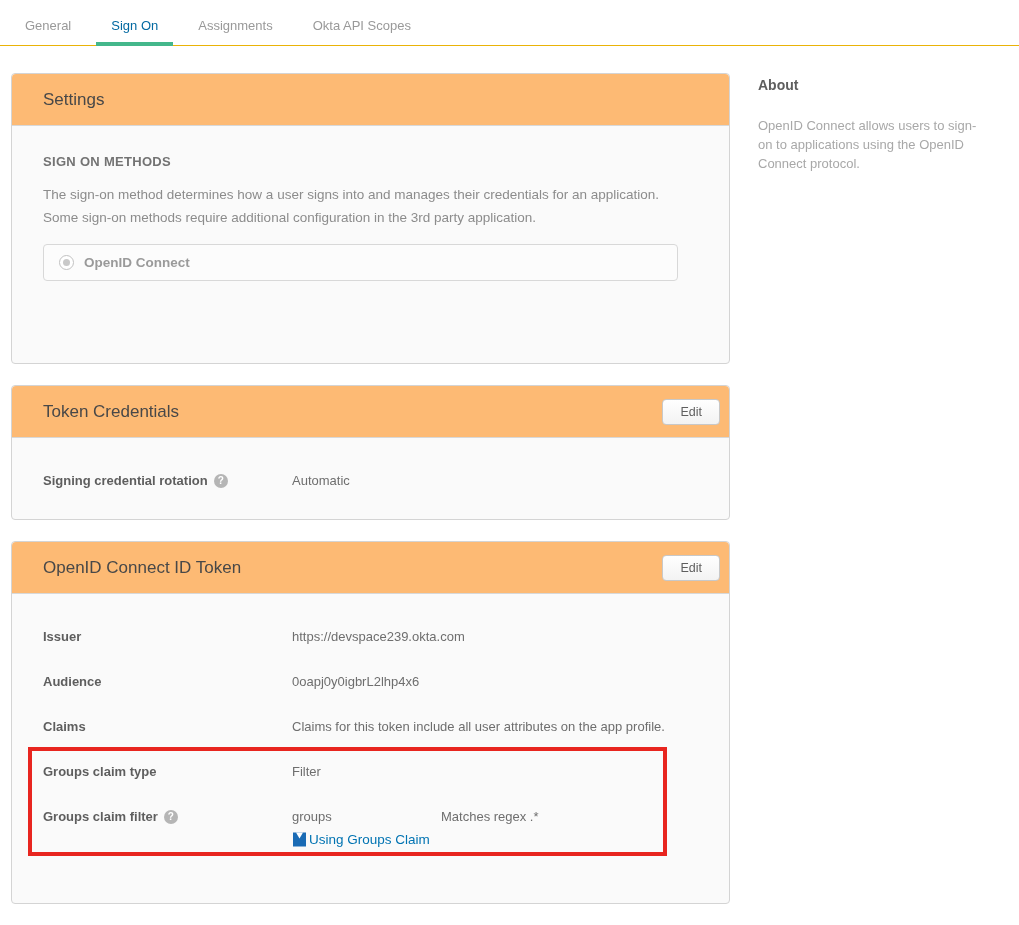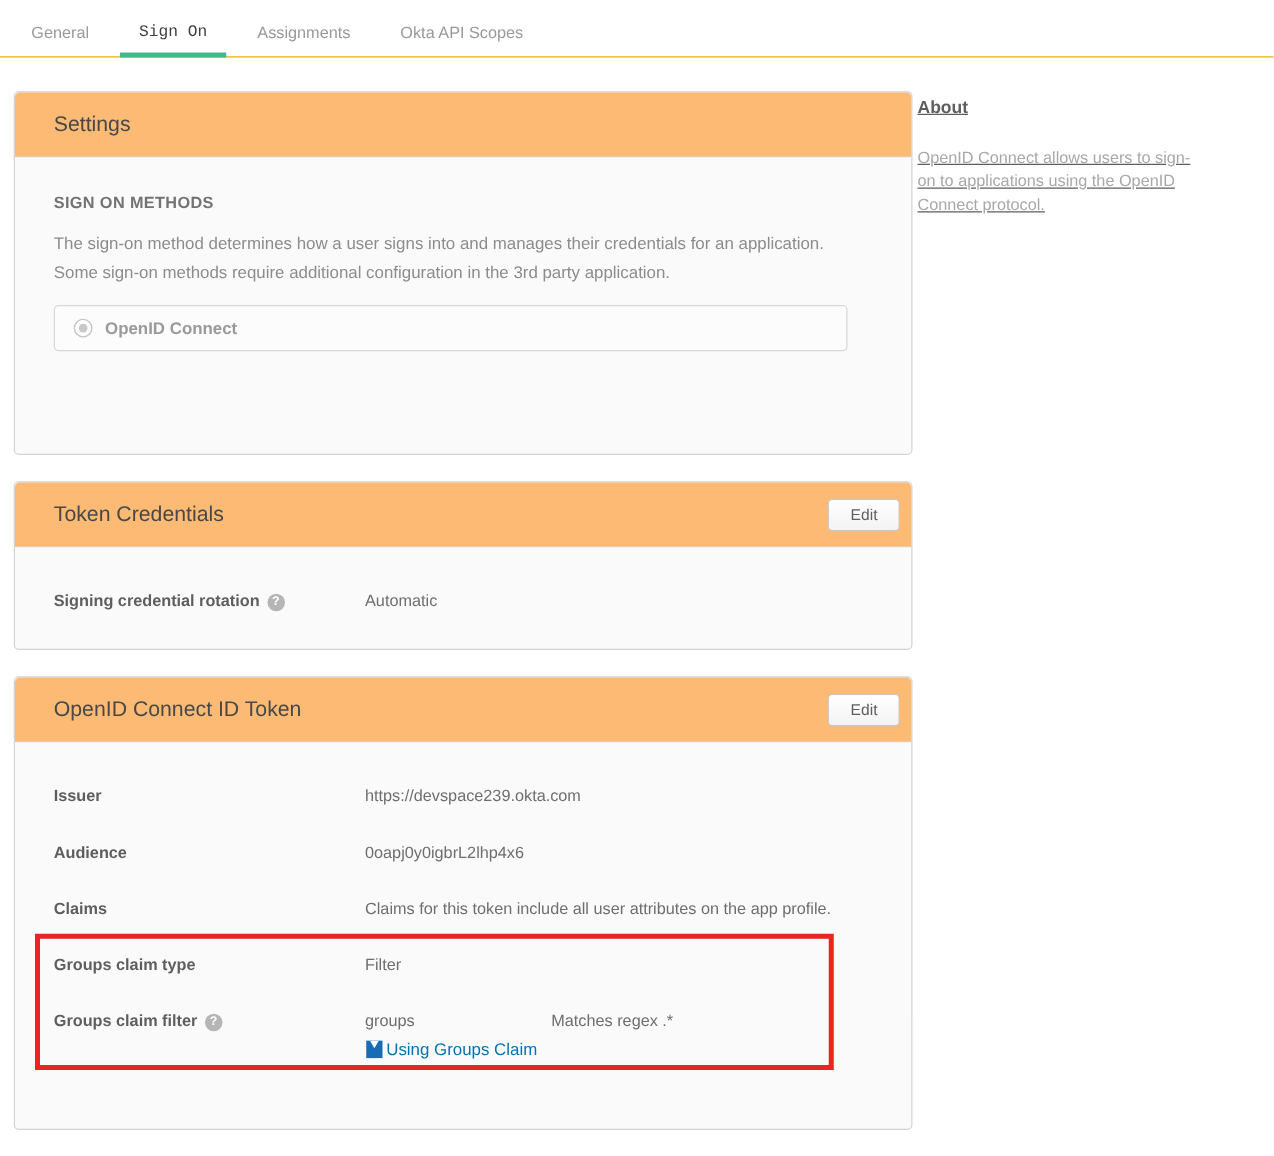--- a/index.html
+++ b/index.html
@@ -21,24 +21,23 @@
     display:flex; align-items:stretch;
   }
   .tab {
     font-size:13px; color:#999;
     padding:18px 15px 13px;
     margin-right:10px;
     cursor:pointer;
     white-space:nowrap;
   }
   .tab.active {
-    color:#404040;
+    color:#0369a1;
     border-bottom:4px solid #44b78b;
     margin-bottom:-1px;
-    font-family:Liberation Mono, monospace;
   }
 
   
   .card {
     position:absolute; left:11px; width:719px;
     background:#fafafa;
     border:1px solid #d4d4d4;
     border-radius:4px;
   }
   .card-header {
@@ -116,21 +115,21 @@
   
   #card-idtoken { top:541px; height:363px; }
   .claim-link-row {
     display:flex; margin-top:-20px; margin-left:249px;
     align-items:center;
   }
   .claim-link { font-size:13.5px; color:#0073b2; text-decoration:none; display:inline-flex; align-items:center; }
   .book-icon { width:15px; height:15px; margin-right:2px; display:inline-block; }
 
   
-  .about { position:absolute; left:734px; top:77px; width:232px;text-decoration:underline; }
+  .about { position:absolute; left:758px; top:77px; width:232px; }
   .about-title { font-size:14px; font-weight:600; color:#5e5e5e; }
   .about-text { margin-top:23px; font-size:13px; line-height:19px; color:#a8a8a8; }
 
   
   .highlight-box {
     position:absolute; left:28px; top:747px;
     width:639px; height:109px;
     border:4px solid #e8251f;
     pointer-events:none;
     z-index:10;

